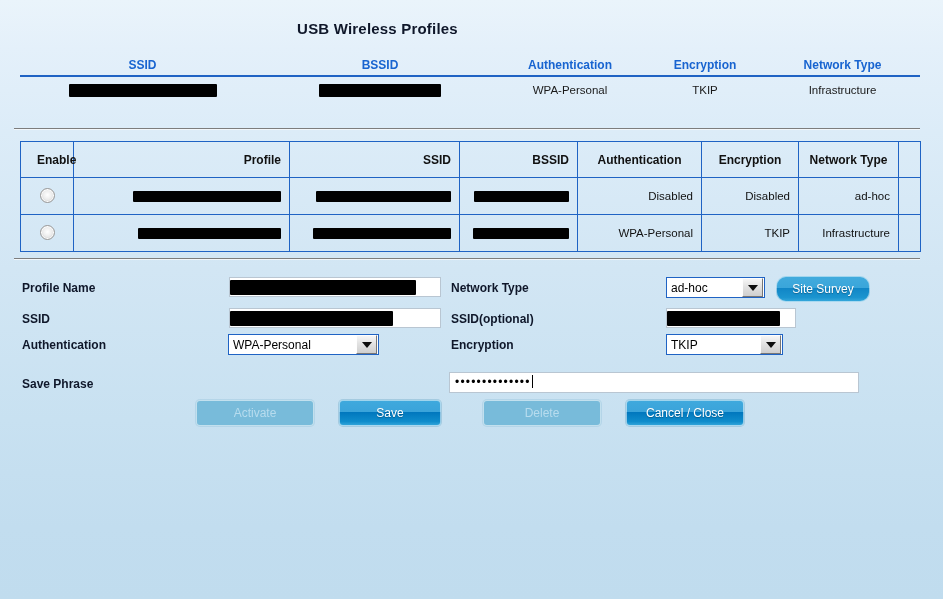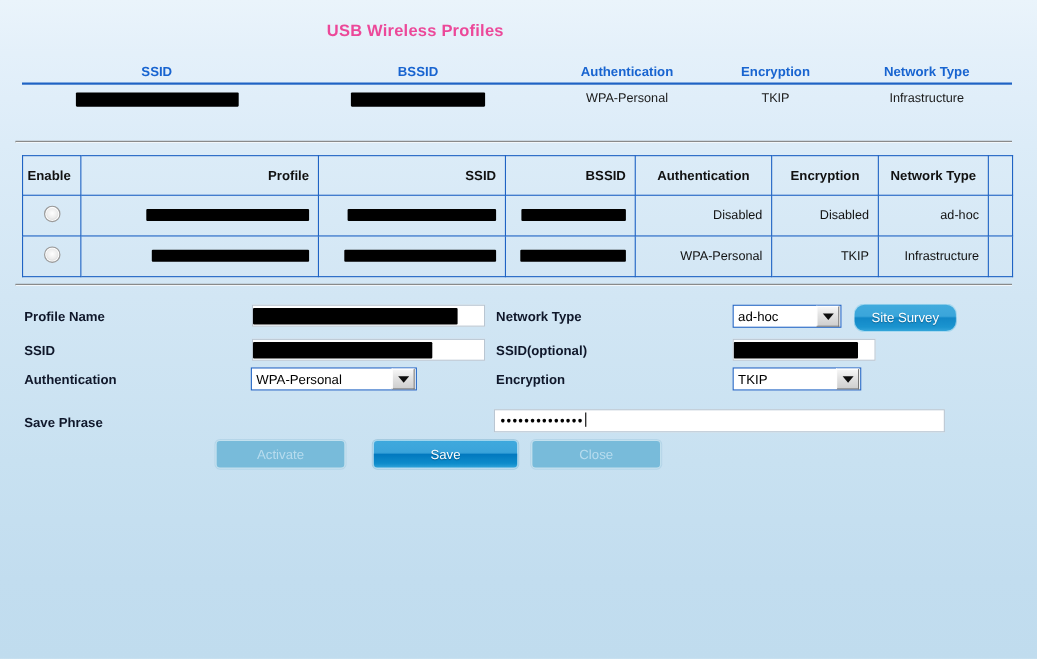--- a/index.html
+++ b/index.html
@@ -22,21 +22,21 @@
   }
 
   
   .page-title {
     position: absolute;
     left: 0; top: 20px;
     width: 755px;
     text-align: center;
     font-size: 15px;
     font-weight: bold;
-    color: #ec4899;
+    color: #0f172a;
     letter-spacing: 0.2px;
   }
 
   
   .survey {
     position: absolute;
     left: 20px;
     top: 58px;
     width: 900px;
   }
@@ -96,21 +96,21 @@
     height: 36px;
     padding: 0 8px;
     color: #111;
   }
   .profiles th {
     font-weight: bold;
     font-size: 12px;
     text-align: right;
     height: 35px;
   }
-  .profiles th.c-enable { text-align: left; padding: 0 4px; }
+  .profiles th.c-enable { text-align: left; padding: 0 16px; }
   .profiles th.c-auth,
   .profiles th.c-enc,
   .profiles th.c-net { text-align: center; }
   .profiles td { text-align: right; }
   .profiles td.c-enable { text-align: center; padding: 0; }
   .profiles td.c-pad { border-left: 1px solid #1f63c4; }
 
   .radio {
     display: inline-block;
     width: 13px;
@@ -373,16 +373,17 @@
           <i></i>
         </span>
     </div>
 
     <div class="pass-field" style="left:449px; top:372px; width:410px;">
       <span>••••••••••••••</span><span class="caret"></span>
     </div>
   </div>
 
   <div class="btn btn-disabled" style="left:196px; top:400px; width:118px;">Activate</div>
-  <div class="btn btn-enabled" style="left:339px; top:400px; width:132px;">Save</div>
-  <div class="btn btn-disabled" style="left:483px; top:400px; width:118px;">Close</div>
+  <div class="btn btn-enabled" style="left:339px; top:400px; width:102px;">Save</div>
+  <div class="btn btn-disabled" style="left:483px; top:400px; width:118px;">Delete</div>
+  <div class="btn btn-enabled" style="left:626px; top:400px; width:118px;">Cancel / Close</div>
 
 </div>
 
 </body></html>

